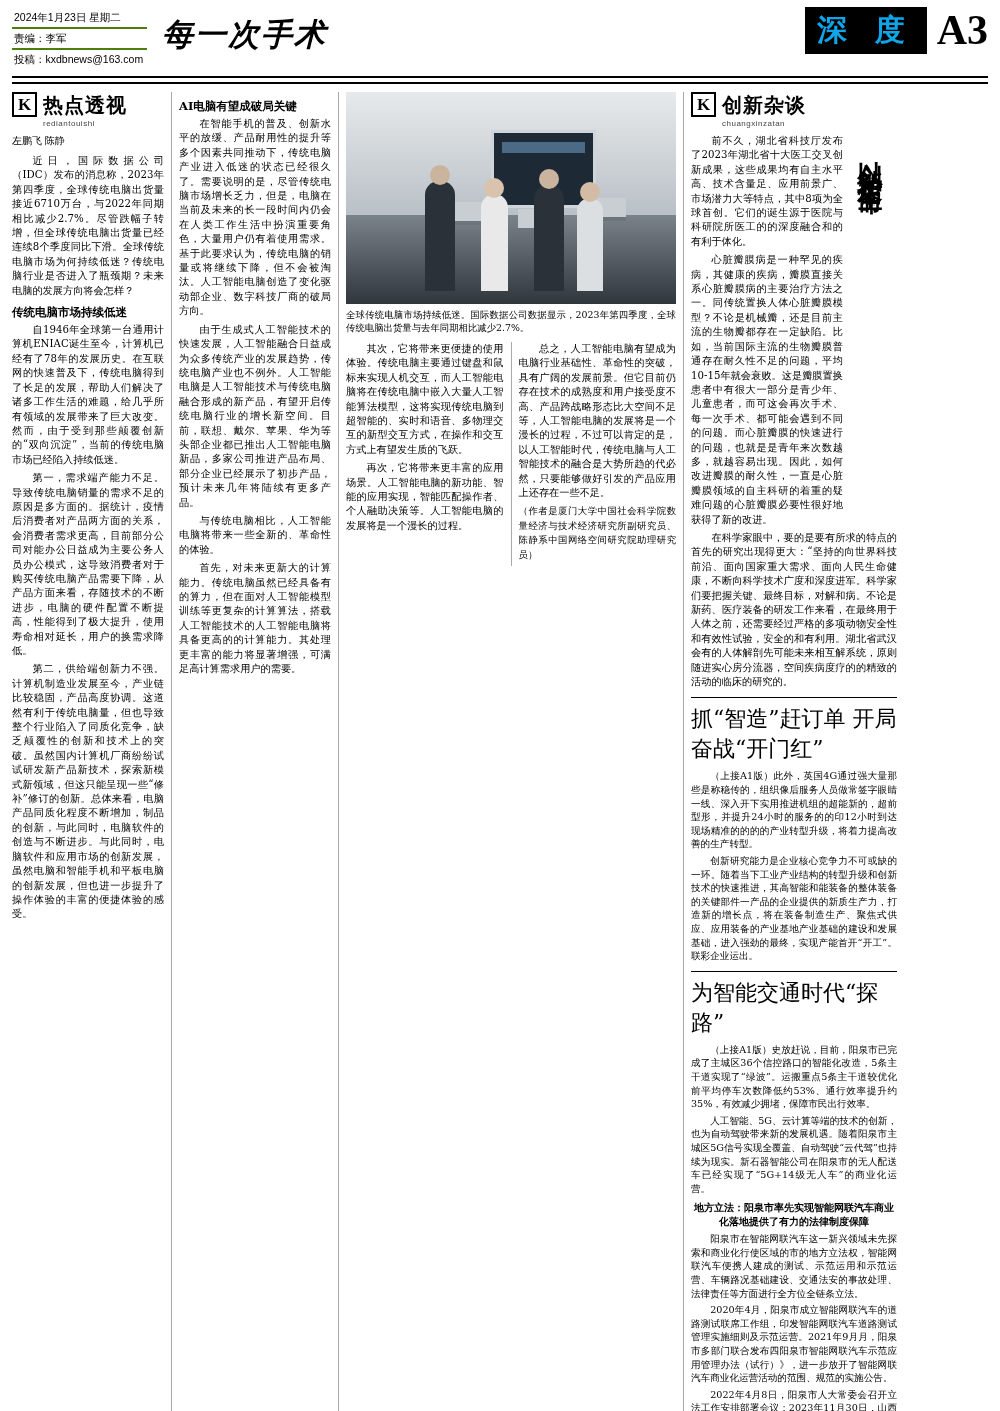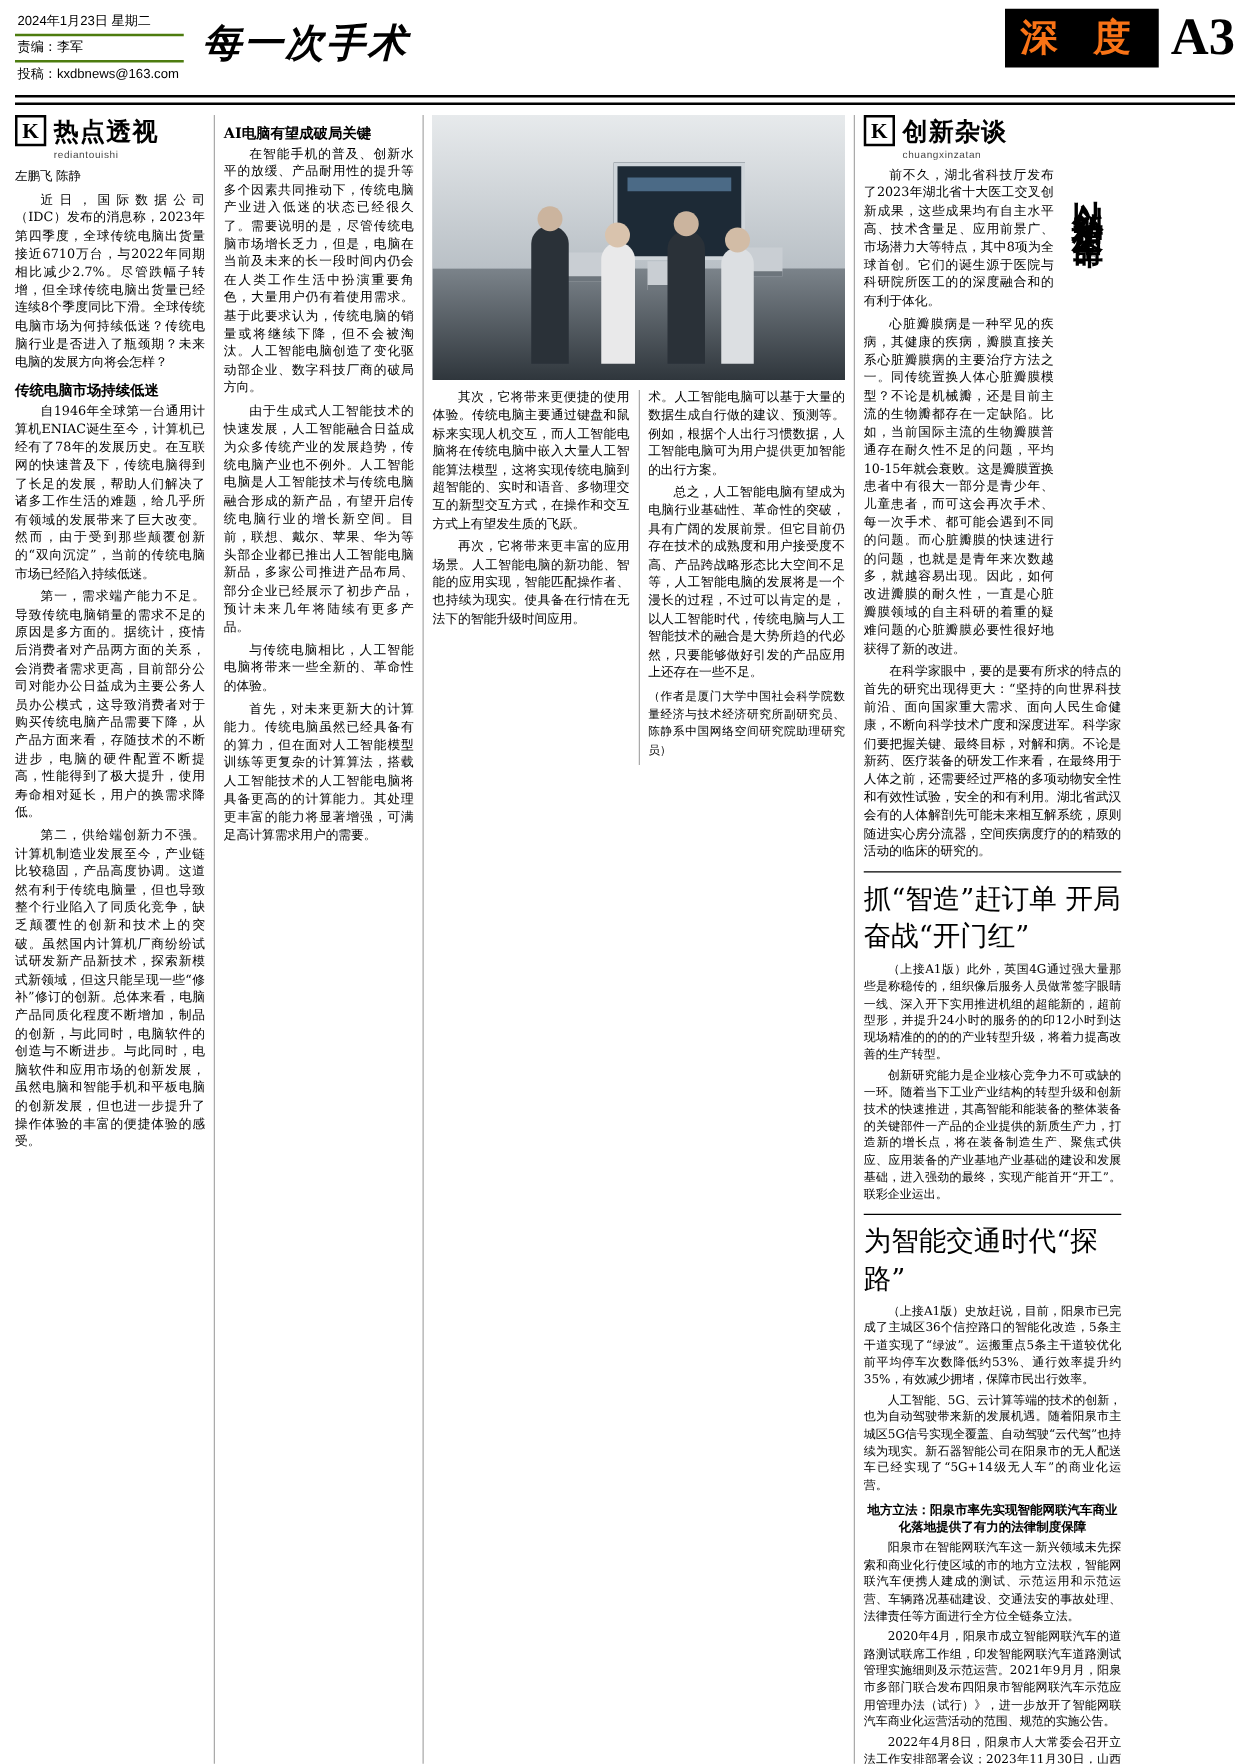--- a/index.html
+++ b/index.html
@@ -6,21 +6,21 @@
   body{width:1000px;height:1411px;font-family:"Liberation Serif",serif;color:#000;position:relative;}
   .page{width:1000px;height:1411px;position:relative;box-sizing:border-box;padding:0;}
 
   
   .masthead{position:relative;height:70px;border-bottom:2px solid #000;margin:6px 12px 0 12px;}
   .mast-left{position:absolute;left:0;top:2px;font-size:10.5px;line-height:17px;font-family:"Liberation Sans",sans-serif;}
   .mast-left div{border-bottom:2px solid #4d7c0f;padding:1px 4px 1px 2px;}
   .mast-left div:last-child{border-bottom:none;text-align:center;}
   .mast-logo{position:absolute;left:150px;top:8px;font-size:31px;font-weight:bold;letter-spacing:2px;font-family:"DejaVu Serif",serif;font-style:italic;}
   .mast-right{position:absolute;right:0;top:0;display:flex;align-items:center;}
-  .mast-sec{background:#000;color:#f97316;font-size:30px;font-weight:bold;padding:3px 12px;letter-spacing:10px;font-family:Liberation Sans, sans-serif;}
+  .mast-sec{background:#000;color:#0ea5e9;font-size:30px;font-weight:bold;padding:3px 12px;letter-spacing:10px;font-family:Liberation Serif, serif;}
   .mast-pageno{font-size:42px;font-weight:bold;margin-left:10px;font-family:"Liberation Serif",serif;}
 
   
   .headline{margin:14px 12px 6px 12px;font-size:37px;font-weight:bold;letter-spacing:1px;font-family:"DejaVu Serif",serif;}
   .rule-thick{border-top:2px solid #000;margin:4px 12px 0 12px;}
 
   
   .top{display:flex;margin:8px 12px 0 12px;}
   .col{box-sizing:border-box;}
   .sep{border-left:1px solid #aaa;margin:0 7px;}
@@ -132,28 +132,28 @@
               <span class="head"></span>
             </div>
           <div class="ph-p ph-p3">
               <span class="head"></span>
             </div>
           <div class="ph-p ph-p4">
               <span class="head"></span>
             </div>
         </div>
       </div>
+      <div class="photo-cap">全球传统电脑市场持续低迷。国际数据公司数据显示，2023年第四季度，全球传统电脑出货量与去年同期相比减少2.7%。</div>
       <div style="display:flex;margin-top:8px;">
         <div style="width:158px;">
           <p class="body">其次，它将带来更便捷的使用体验。传统电脑主要通过键盘和鼠标来实现人机交互，而人工智能电脑将在传统电脑中嵌入大量人工智能算法模型，这将实现传统电脑到超智能的、实时和语音、多物理交互的新型交互方式，在操作和交互方式上有望发生质的飞跃。</p>
-          <p class="body">再次，它将带来更丰富的应用场景。人工智能电脑的新功能、智能的应用实现，智能匹配操作者、也持续为现实。使具备在行情在无法下的智能升级时间应用。</p>
+          <p class="body">再次，它将带来更丰富的应用场景。人工智能电脑的新功能、智能的应用实现，智能匹配操作者、个人融助决策等。人工智能电脑的发展将是一个漫长的过程。</p>
         </div>
         <div class="sep"></div>
         <div style="width:158px;">
-          <p class="body noind">术。人工智能电脑可以基于大量的数据生成自行做的建议、预测等。例如，根据个人出行习惯数据，人工智能电脑可为用户提供更加智能的出行方案。</p>
           <p class="body">总之，人工智能电脑有望成为电脑行业基础性、革命性的突破，具有广阔的发展前景。但它目前仍存在技术的成熟度和用户接受度不高、产品跨战略形态比大空间不足等，人工智能电脑的发展将是一个漫长的过程，不过可以肯定的是，以人工智能时代，传统电脑与人工智能技术的融合是大势所趋的代必然，只要能够做好引发的产品应用上还存在一些不足。</p>
           <p class="body" style="text-indent:0;font-size:9.4px;">（作者是厦门大学中国社会科学院数量经济与技术经济研究所副研究员、陈静系中国网络空间研究院助理研究员）</p>
         </div>
       </div>
     </div>
 
     <div class="sep"></div>
 
     <div class="col" style="width:206px;">
       <div class="kicker">

